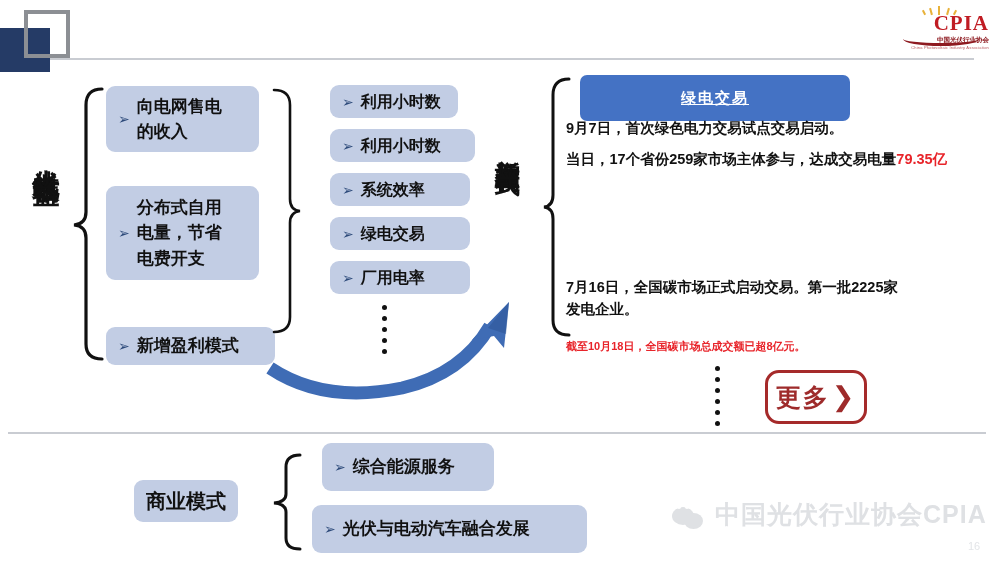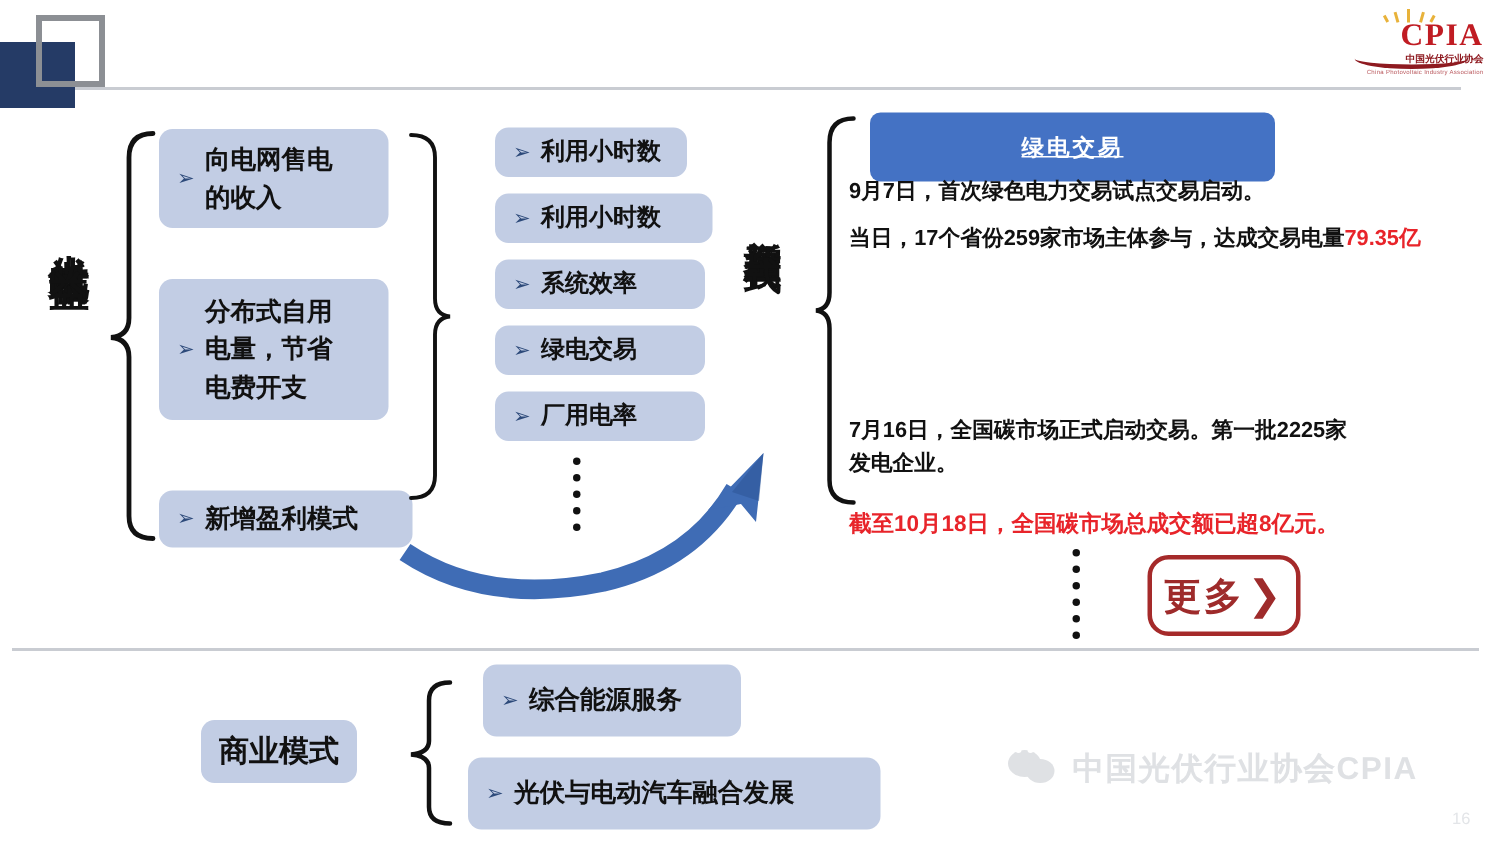--- a/index.html
+++ b/index.html
@@ -42,33 +42,33 @@
 
   .dots{position:absolute;display:flex;flex-direction:column;align-items:center;}
   .dots i{display:block;width:5px;height:5px;border-radius:50%;background:#111;margin:3px 0;}
 
   
   .bluebar{position:absolute;background:#4472c4;border-radius:7px;color:#fff;
         font-weight:bold;display:flex;align-items:center;justify-content:center;
         font-size:15px;letter-spacing:2px;}
   .para{position:absolute;font-size:14.5px;font-weight:bold;color:#111;line-height:1.62;}
   .para .red{color:#e8242a;}
-  .redline{position:absolute;font-size:15px;font-weight:bold;color:#e8242a;line-height:1.6;}
+  .redline{position:absolute;font-size:11px;font-weight:bold;color:#e8242a;line-height:1.6;}
 
   .more-btn{position:absolute;border:3px solid #a52a2a;border-radius:14px;
         display:flex;align-items:center;justify-content:center;
         color:#9e2b2b;font-weight:bold;font-size:25px;letter-spacing:2px;background:#fff;}
   .more-btn .chev{font-size:27px;margin-left:2px;font-weight:bold;}
 
   
   .hrule{position:absolute;background:#c9ccd2;height:2px;}
 
   
-  .wm{position:absolute;display:flex;align-items:flex-start;color:#dfe1e4;
-        font-size:21px;font-weight:bold;letter-spacing:1px;}
+  .wm{position:absolute;display:flex;align-items:flex-end;color:#dfe1e4;
+        font-size:25px;font-weight:bold;letter-spacing:1px;}
   .wm .wmicon{width:34px;height:26px;margin-right:9px;position:relative;}
   .wm .wmicon b{position:absolute;display:block;background:#dfe1e4;border-radius:50%;}
   .wm-pagenum{position:absolute;color:#e3e5e8;font-size:11px;}
   svg{display:block;overflow:visible;}
 </style>
 </head>
 <body>
 
 <div class="slide">
 

